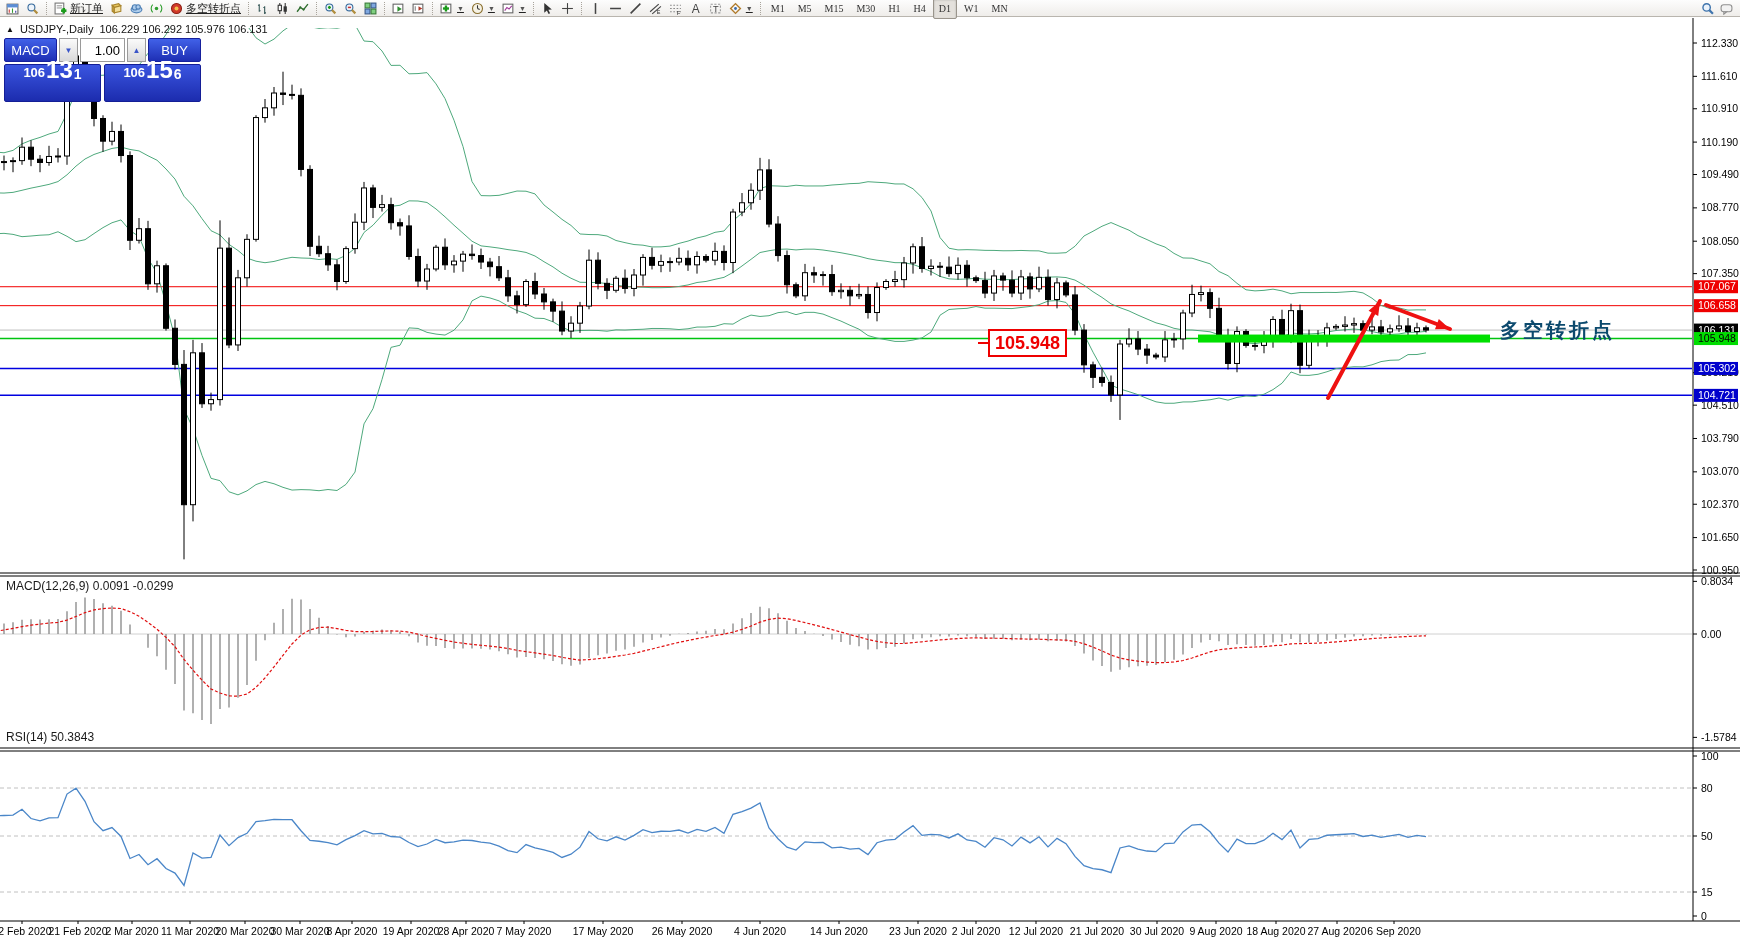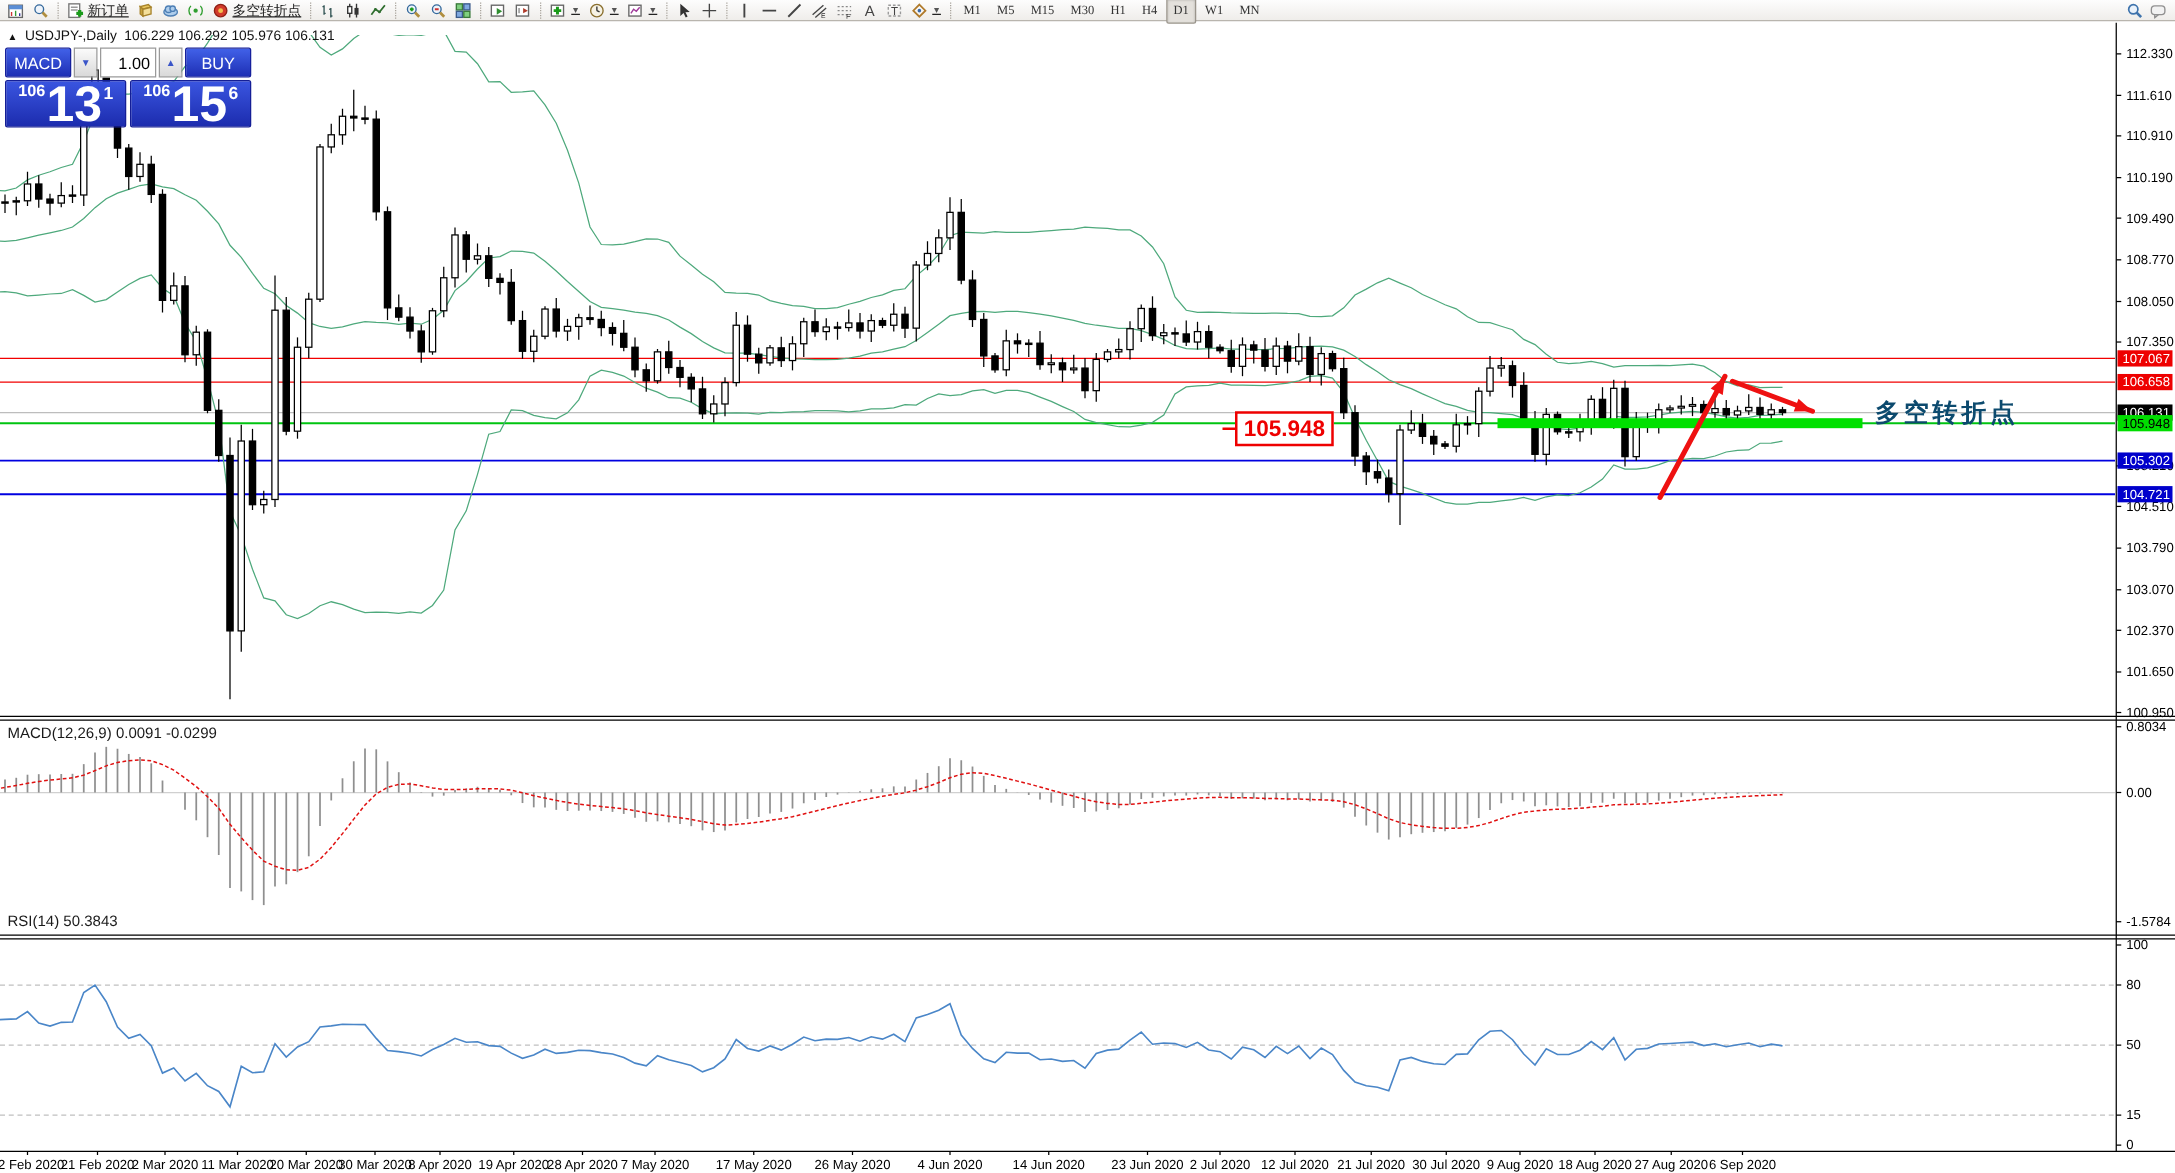--- a/index.html
+++ b/index.html
@@ -36,21 +36,21 @@
   #trade-panel{position:absolute;left:4px;top:20px;width:197px;z-index:20;font-family:"Liberation Sans",sans-serif;}
   .tp-row1{display:flex;gap:2px;height:24px;}
   .tp-btn{flex:0 0 53px;display:flex;align-items:center;justify-content:center;color:#fff;font-size:13px;
     background:linear-gradient(#4161e8,#1e2fb4);border:1px solid #16209c;border-radius:2px;cursor:pointer;}
   .tp-spin{flex:0 0 19px;background:linear-gradient(#fbfbfb,#d9d9d9);border:1px solid #9a9a9a;display:flex;align-items:center;justify-content:center;color:#3a55c8;font-size:8px;cursor:pointer;}
   .tp-vol{flex:1 1 auto;background:#fff;border:1px solid #9a9a9a;font-size:13px;text-align:right;padding:0 4px;width:28px;color:#000;}
   .tp-row2{display:flex;gap:3px;margin-top:2px;height:38px;}
   .tp-price{flex:1;background:linear-gradient(#3a55e0,#1c2cae);border:1px solid #141e96;border-radius:2px;color:#fff;
     display:flex;align-items:flex-end;justify-content:center;padding-bottom:2px;cursor:pointer;}
   .tp-price .small{font-size:13px;font-weight:bold;margin-bottom:19px;}
-  .tp-price .big{font-size:40px;font-weight:bold;line-height:26px;margin:2px 1px;}
+  .tp-price .big{font-size:24px;font-weight:bold;line-height:26px;margin:16px 1px;}
   .tp-price .sup{font-size:14px;font-weight:bold;align-self:flex-start;margin-top:1px;}
 
   
   .pane-label{position:absolute;font-size:12px;color:#1a1a1a;z-index:10;white-space:nowrap;}
   #macd-label{left:6px;top:561px;}
   #rsi-label{left:6px;top:712px;text-align:right;}
 
   
   #price-callout{position:absolute;left:988px;top:311px;border:2px solid #ee0000;background:#fff;color:#ee0000;
      font-size:18px;font-weight:bold;padding:0 5px;line-height:24px;z-index:15;}

